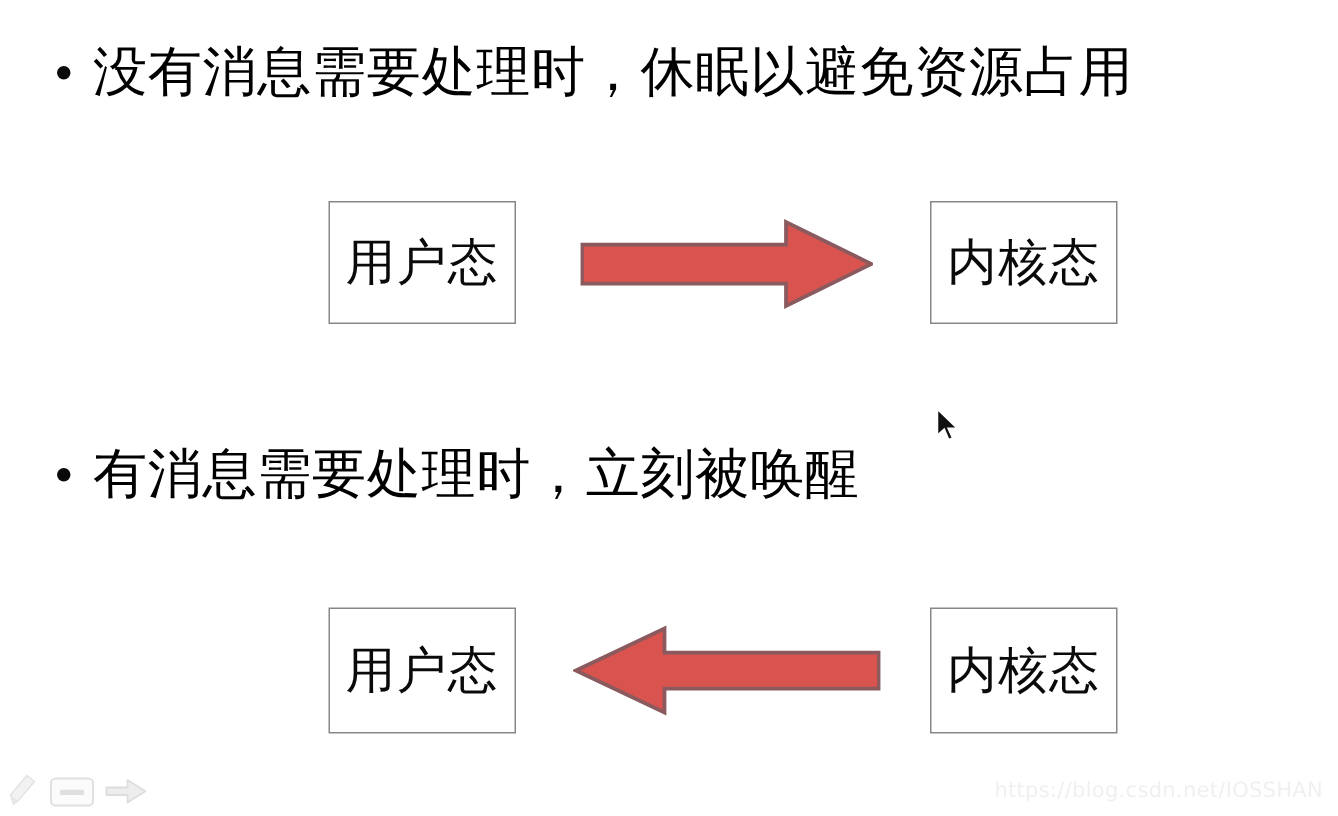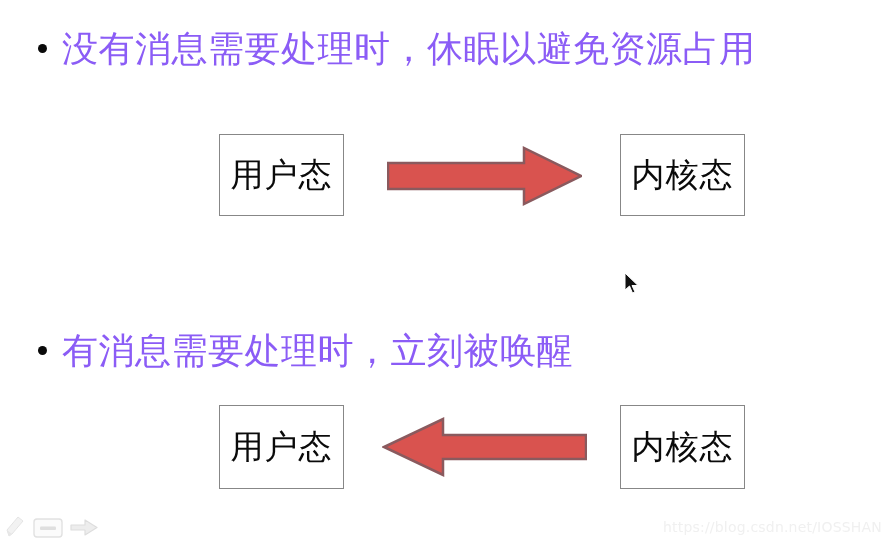--- a/index.html
+++ b/index.html
@@ -18,38 +18,38 @@
     background: #ffffff;
     overflow: hidden;
   }
 
   
   .bullet-line {
     position: absolute;
     display: flex;
     align-items: center;
     white-space: nowrap;
-    color: #8b5cf6;
+    color: #000000;
   }
   .bullet-dot {
     width: 9px;
     height: 9px;
     border-radius: 50%;
     background: #0a0a0a;
     margin-right: 15px;
     flex: 0 0 auto;
   }
   .bullet-text {
     font-size: 36px;
     line-height: 1.05;
     letter-spacing: 0.5px;
     font-weight: 400;
   }
   #bullet-1 { left: 38px; top: 30px; }
-  #bullet-2 { left: 38px; top: 298px; margin-top: 34px; }
+  #bullet-2 { left: 38px; top: 298px; }
 
   
   .diagram-row {
     position: absolute;
     height: 84px;
   }
   #diagram-row-1 { left: 219px; top: 134px; width: 526px; }
   #diagram-row-2 { left: 219px; top: 405px; width: 526px; }
 
   .state-box {

